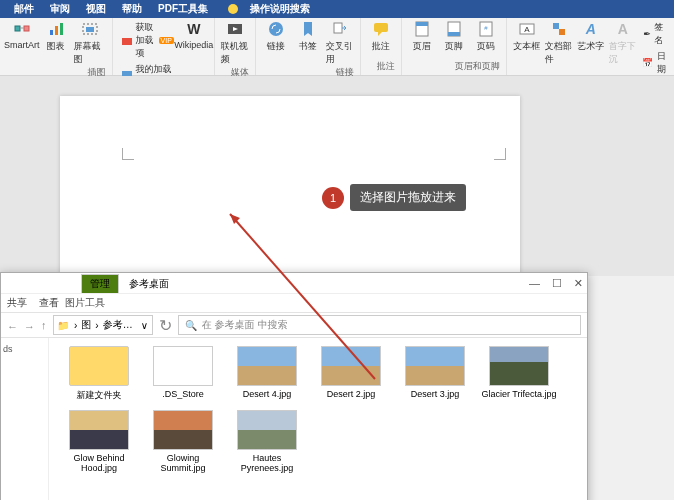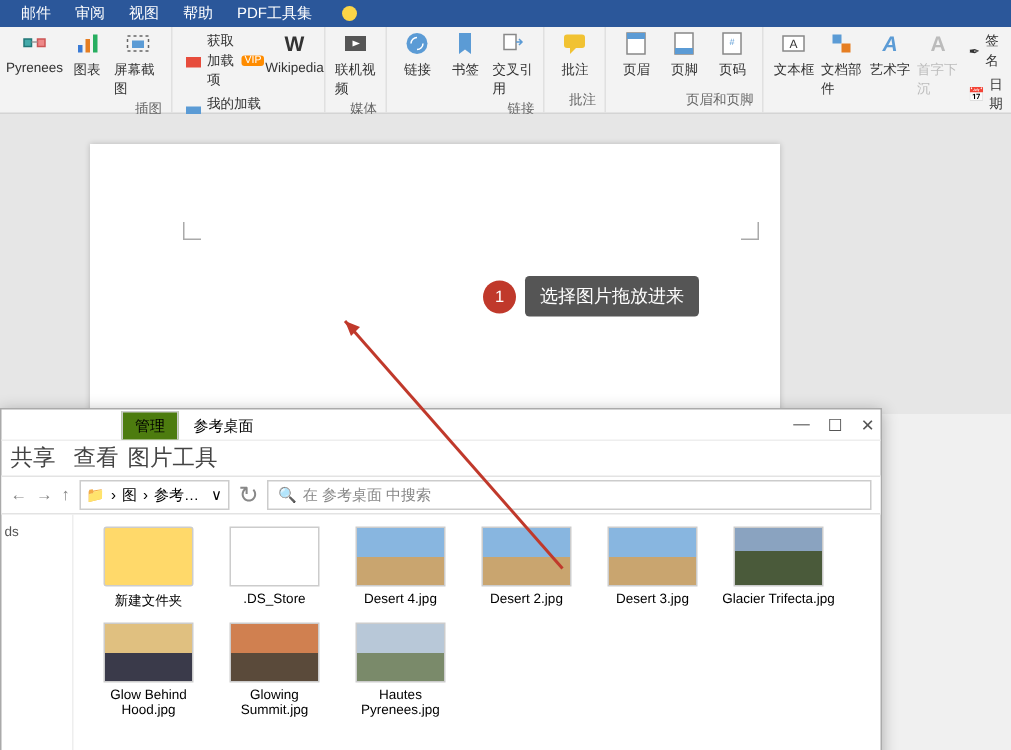--- a/index.html
+++ b/index.html
@@ -1,21 +1,21 @@
 <!DOCTYPE html>
 <html><head>
 <meta charset="utf-8">
 <style>
 * { margin: 0; padding: 0; box-sizing: border-box; font-family: "Microsoft YaHei", sans-serif; }
 body { width: 674px; height: 500px; background: #f0f0f0; overflow: hidden; position: relative; }
 
 
 .word-app { width: 100%; }
 .tabs { background: #2b579a; color: #fff; display: flex; align-items: center; height: 18px; font-size: 10px; padding-left: 6px; }
-.tabs span { padding: 2px 8px; cursor: pointer; }
+.tabs span { padding: 2px 8px; cursor: pointer; font-weight: bold; }
 .tell-me { display: flex; align-items: center; gap: 4px; margin-left: 4px; }
 .lightbulb { width: 10px; height: 10px; border-radius: 50%; background: #fbd547; display: inline-block; }
 
 .ribbon { background: #f3f3f3; border-bottom: 1px solid #d4d4d4; display: flex; height: 58px; }
 .group { border-right: 1px solid #e0e0e0; padding: 2px 6px 0; display: flex; flex-direction: column; justify-content: space-between; align-items: flex-end; }
 .group-row { display: flex; gap: 4px; align-items: flex-start; }
 .group-label { font-size: 9px; color: #666; text-align: center; padding-bottom: 2px; }
 .btn { display: flex; flex-direction: column; align-items: center; font-size: 9px; color: #333; cursor: pointer; gap: 2px; min-width: 28px; }
 .btn-sm { display: flex; align-items: center; font-size: 9px; color: #333; cursor: pointer; gap: 3px; padding: 1px 2px; }
 .badge-vip { background: #ff8c00; color: #fff; font-size: 7px; border-radius: 2px; padding: 0 2px; }
@@ -35,21 +35,21 @@
 .anno-box { background: #555; color: #fff; padding: 5px 10px; font-size: 12px; border-radius: 3px; }
 .arrow-line { position: absolute; top: 204px; left: 220px; z-index: 15; pointer-events: none; }
 
 
 .explorer { position: absolute; top: 272px; left: 0; width: 588px; background: #fff; border: 1px solid #aaa; box-shadow: 0 2px 10px rgba(0,0,0,0.3); z-index: 10; }
 .ex-tabs { display: flex; height: 20px; font-size: 10px; align-items: flex-end; }
 .ex-tab { padding: 2px 8px; border: 1px solid #ccc; border-bottom: none; background: #fff; }
 .ex-tab.active { background: #4d7c0f; }
 .ex-tab-title { padding: 2px 10px; font-size: 10px; }
 .ex-win-ctrl { position: absolute; right: 4px; top: 4px; display: flex; gap: 12px; font-size: 11px; color: #555; }
-.ex-row2 { display: flex; font-size: 15px; padding: 2px 6px; gap: 12px; border-top: 1px solid #eee; color: #444; }
+.ex-row2 { display: flex; font-size: 10px; padding: 2px 6px; gap: 12px; border-top: 1px solid #eee; color: #444; }
 .ex-nav { height: 26px; border-top: 1px solid #e3e3e3; border-bottom: 1px solid #e3e3e3; display: flex; align-items: center; padding: 0 6px; gap: 6px; background: #fff; }
 .ex-nav-arrows { display: flex; gap: 6px; color: #888; font-size: 11px; }
 .ex-path { flex: 0 0 auto; display: flex; align-items: center; font-size: 10px; gap: 4px; border: 1px solid #ccc; padding: 2px 4px; }
 .ex-search { flex: 1; border: 1px solid #ccc; padding: 2px 6px; font-size: 10px; color: #888; display: flex; align-items: center; gap: 4px; }
 .ex-body { display: flex; height: 180px; }
 .ex-side { width: 48px; border-right: 1px solid #eee; font-size: 9px; padding: 6px 2px; color: #555; }
 .ex-files { flex: 1; padding: 6px 10px; display: flex; flex-wrap: wrap; gap: 4px; align-content: flex-start; overflow: hidden; }
 .file { width: 80px; display: flex; flex-direction: column; align-items: center; font-size: 9px; text-align: center; cursor: pointer; padding: 2px; word-break: break-word; }
 .file.selected { border: 2px solid #e74c3c; }
 .thumb { width: 60px; height: 40px; background: linear-gradient(to bottom, #88b6e0 50%, #c9a56f 50%); border: 1px solid #ccc; margin-bottom: 3px; }
@@ -61,35 +61,36 @@
 
 <div class="word-app">
   <div class="tabs">
     <span>邮件</span>
     <span>审阅</span>
     <span>视图</span>
     <span>帮助</span>
     <span>PDF工具集</span>
     <span class="tell-me">
         <i class="lightbulb"></i>
+        <span>操作说明搜索</span>
       </span>
   </div>
 
   <div class="ribbon">
     <div class="group">
       <div class="group-row">
         <div class="btn">
             <span class="ico">
               <svg width="18" height="18">
                 <rect x="2" y="6" width="5" height="5" fill="#4aa" stroke="#277"></rect>
                 <rect x="11" y="6" width="5" height="5" fill="#e88" stroke="#c55"></rect>
                 <path d="M7 8 L11 8" stroke="#999"></path>
               </svg>
             </span>
-            <span>Pyrenees</span>
+            <span>SmartArt</span>
           </div>
         <div class="btn">
             <span class="ico">
               <svg width="18" height="18">
                 <rect x="3" y="10" width="3" height="5" fill="#3a7bd5"></rect>
                 <rect x="8" y="6" width="3" height="9" fill="#e67e22"></rect>
                 <rect x="13" y="3" width="3" height="12" fill="#27ae60"></rect>
               </svg>
             </span>
             <span>图表</span>

